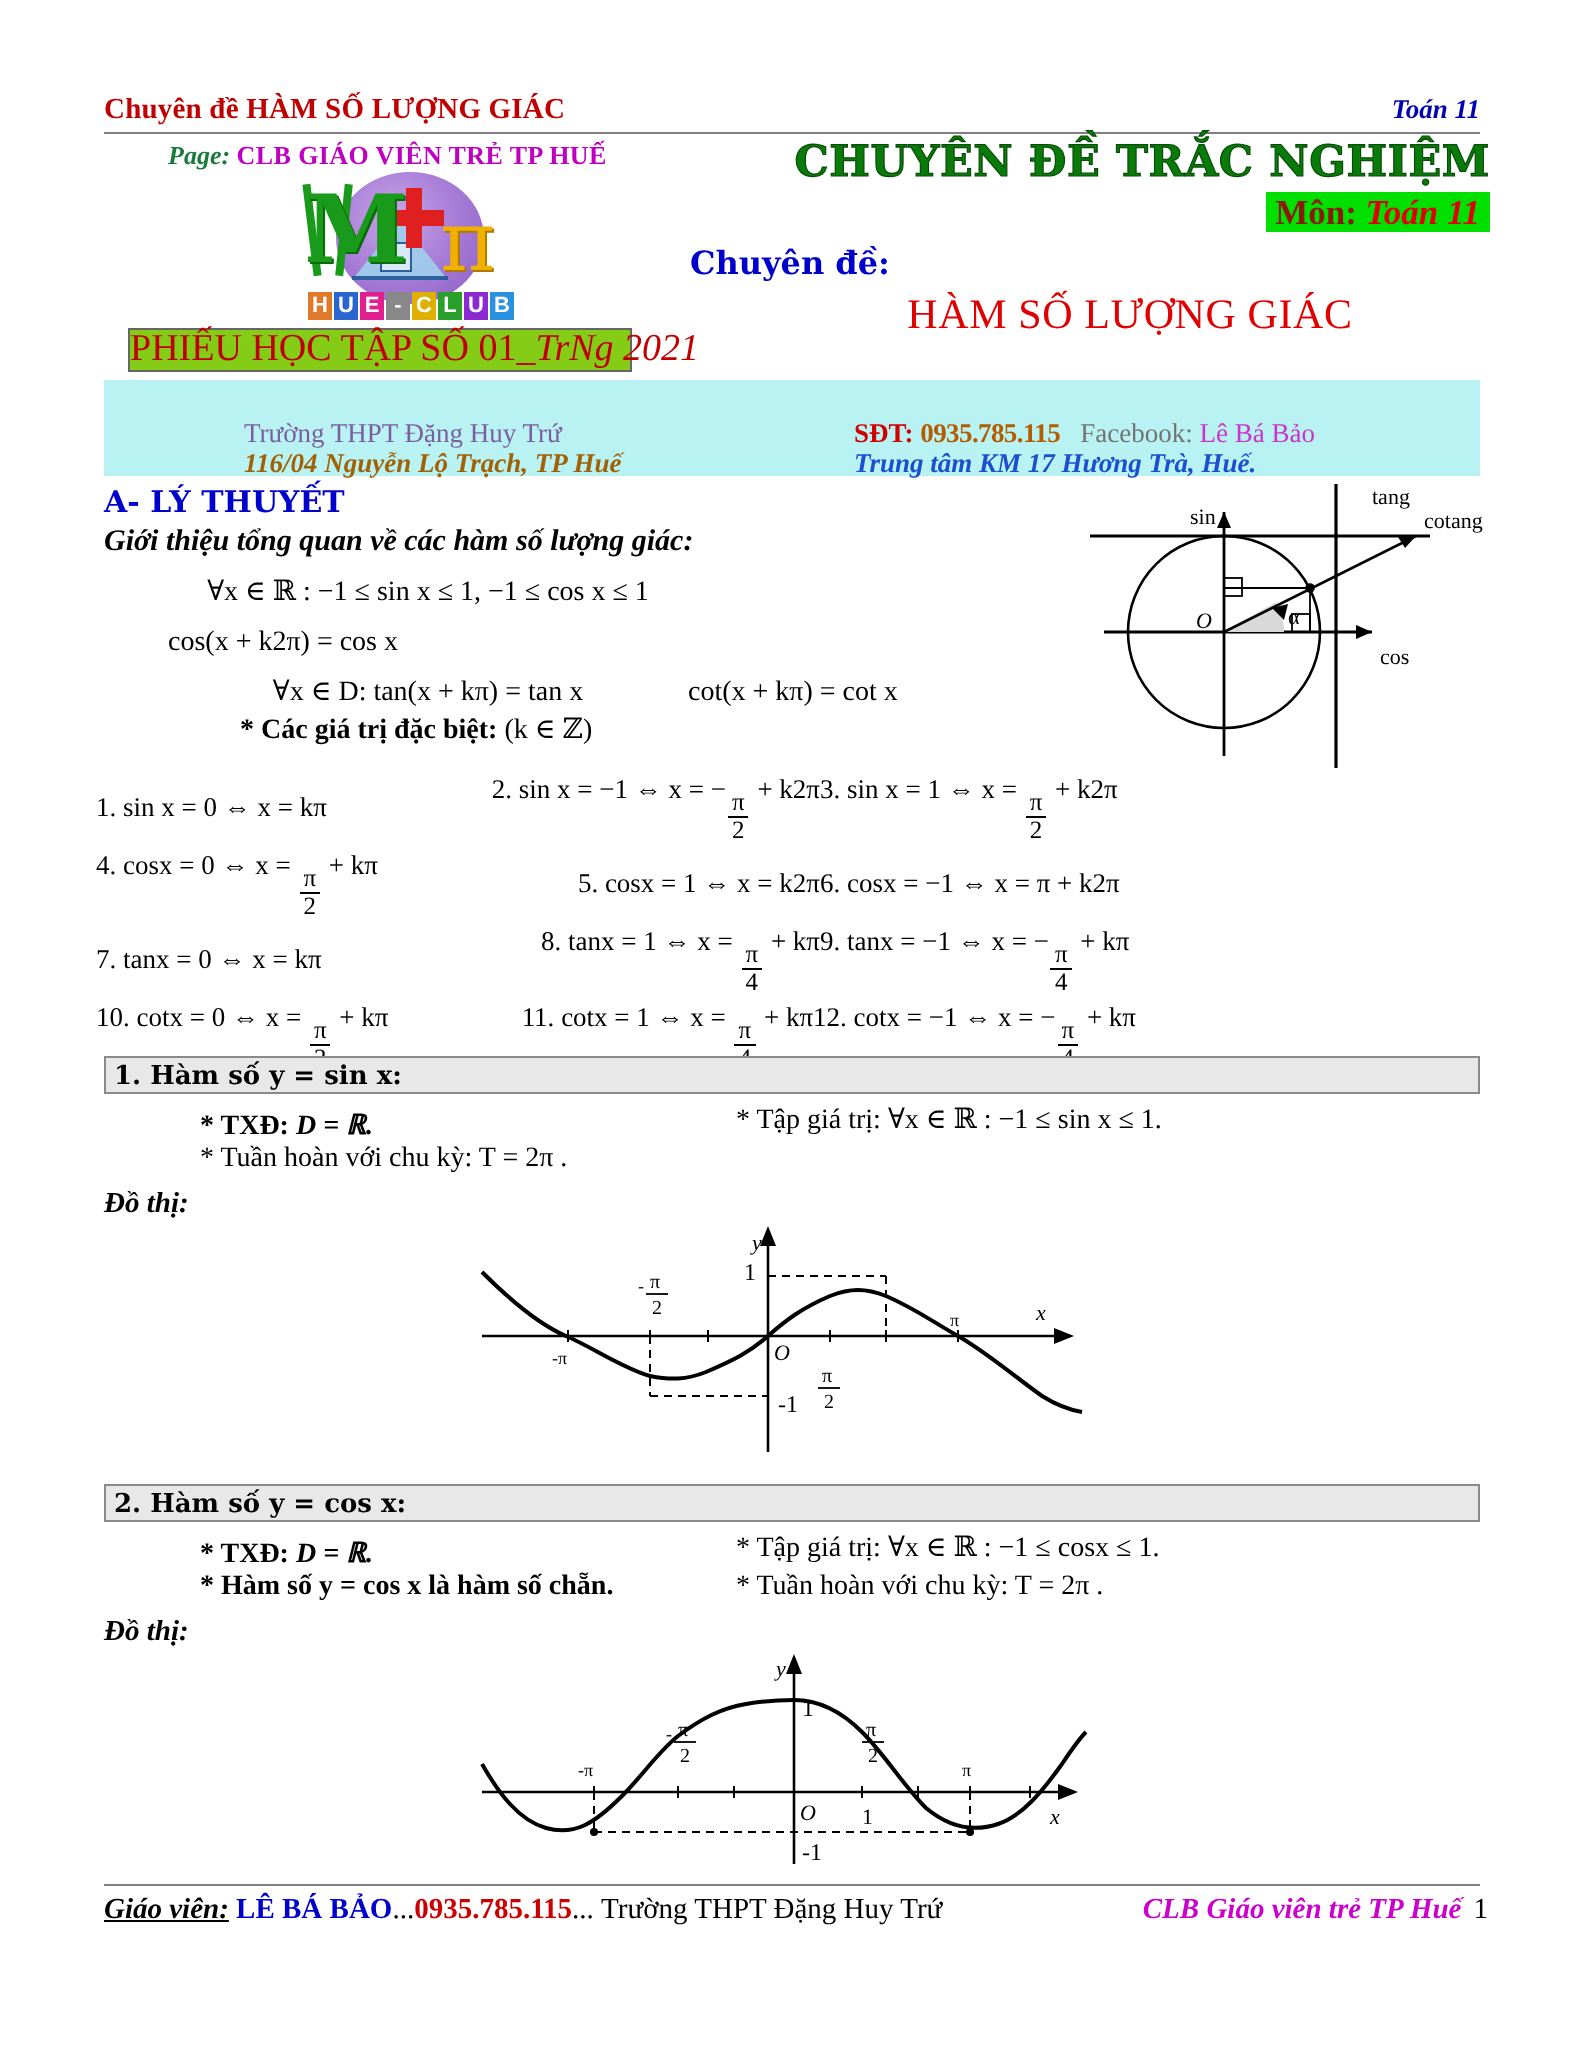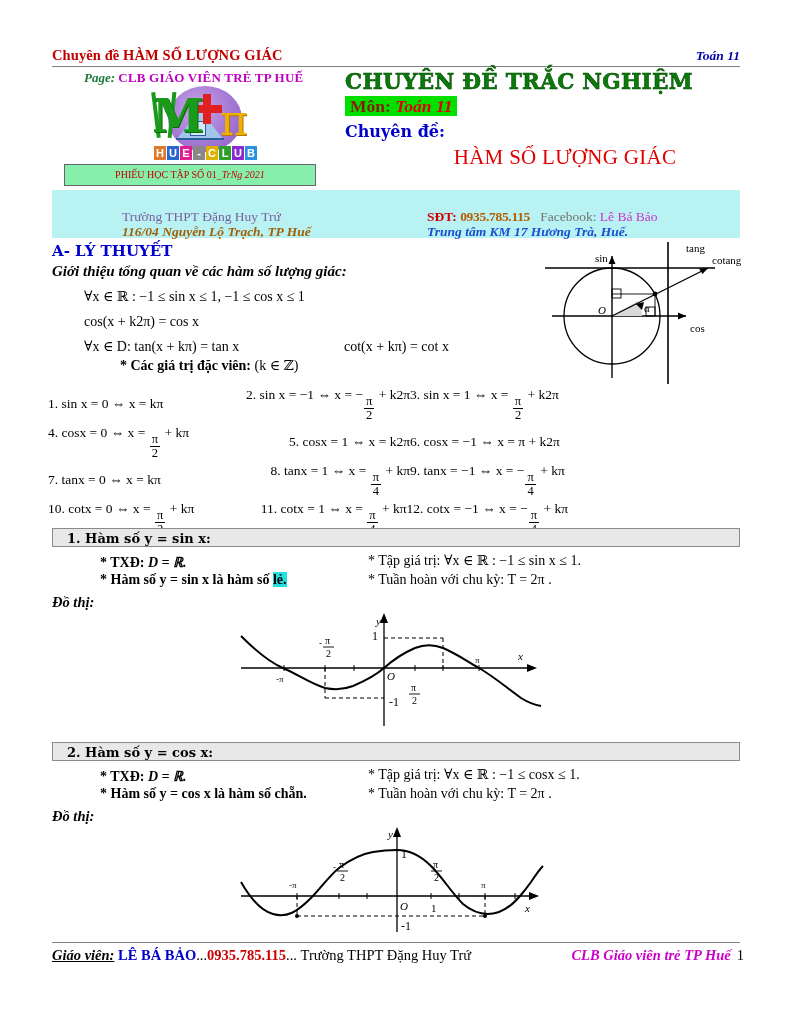--- a/index.html
+++ b/index.html
@@ -147,21 +147,21 @@
     color: #ffffff;
     text-align: center;
     line-height: 14px;
   }
 
   
   .bigtitle {
     position: absolute;
     left: 345px; top: 70px;
     width: 400px;
-    text-align: left;
+    text-align: right;
   }
   .bigtitle .t1 {
     font-family: "DejaVu Serif", serif;
     font-size: 21.5px;
     font-weight: bold;
     color: #0a7a0a;
     letter-spacing: .3px;
     -webkit-text-stroke: .6px #054f05;
     line-height: 1.1;
   }
@@ -197,25 +197,25 @@
     letter-spacing: .3px;
   }
 
   
   .phieu {
     position: absolute;
     left: 64px; top: 164px;
     width: 250px; height: 20px;
     border: 1.2px solid #666;
     text-align: center;
-    font-size: 10px;
+    font-size: 19px;
     color: #c00000;
     line-height: 20px;
     white-space: nowrap;
-    background: #86efac;
+    background: #84cc16;
   }
   .phieu .it { font-style: italic; }
 
   
   .infoband {
     position: absolute;
     left: 52px; top: 190px;
     width: 688px; height: 48px;
     background: #b9f2f2;
   }
@@ -268,21 +268,21 @@
     position: absolute;
     left: 84px; top: 284px;
     font-size: 14px;
   }
   .eqrow {
     height: 25px;
     white-space: nowrap;
     display: flex;
     align-items: center;
   }
-  .eqrow .col1 { width: 260px; }
+  .eqrow .col1 { width: 260px; text-align: center; }
   .eqrow .col2 { }
   .special {
     position: absolute;
     left: 120px; top: 357px;
     font-size: 14px;
     font-weight: bold;
   }
   .special .norm { font-weight: normal; }
 
   .listblock {
@@ -325,21 +325,21 @@
   .secbar {
     position: absolute;
     left: 52px;
     width: 688px; height: 19px;
     background: #e8e8e8;
     border: 1px solid #8a8a8a;
     font-family: "DejaVu Serif", serif;
     font-size: 13px;
     font-weight: bold;
     line-height: 19px;
-    padding-left: 14px;
+    padding-left: 4px;
     box-sizing: border-box;
   }
   #secbar-sin { top: 528px; }
   #secbar-cos { top: 742px; }
 
   .props {
     position: absolute;
     left: 100px;
     width: 660px;
     font-size: 14px;
@@ -481,21 +481,21 @@
     <div class="eqrow">
       <span class="col2">cos(x + k2π) = cos x</span>
     </div>
     <div class="eqrow">
       <span class="col1">∀x ∈ D:  tan(x + kπ) = tan x</span>
       <span class="col2">cot(x + kπ) = cot x</span>
     </div>
   </div>
 
   <div class="special">
-    <span>* Các giá trị đặc viên:</span>
+    <span>* Các giá trị đặc biệt:</span>
     <span class="norm">(k ∈ ℤ)</span>
   </div>
 
   <div class="listblock" id="special-list">
       <div class="lrow">
         <span class="i1"><span><span>1. </span><span>sin x = 0 ⇔ x = </span><span>kπ</span></span></span>
         <span class="i2"><span><span>2. </span><span>sin x = −1 ⇔ x = −</span><span class="frac">
               <span class="num">π</span>
               <span class="den">2</span>
             </span><span> + k2π</span></span></span>
@@ -584,23 +584,20 @@
       <span class="pc1">
         <span>* TXĐ:</span>
         <span class="it">D = ℝ.</span>
       </span>
       <span class="pc2">
         <span>* Tập giá trị:</span>
         <span>∀x ∈ ℝ :  −1 ≤ sin x ≤ 1.</span>
       </span>
     </div>
     <div class="prow">
-      <span class="pc1">
-        <span>* Hàm số y = sin x là hàm số </span><span class="hl-cyan">lẻ.</span>
-      </span>
       <span class="pc2">
         <span>* Tuần hoàn với chu kỳ:</span>
         <span>T = 2π .</span>
       </span>
     </div>
   </div>
   <div class="dothi" id="dothi-sin">Đồ thị:</div>
 
   <div class="graph-sin">
     <svg width="320" height="125" viewBox="0 0 320 125">

